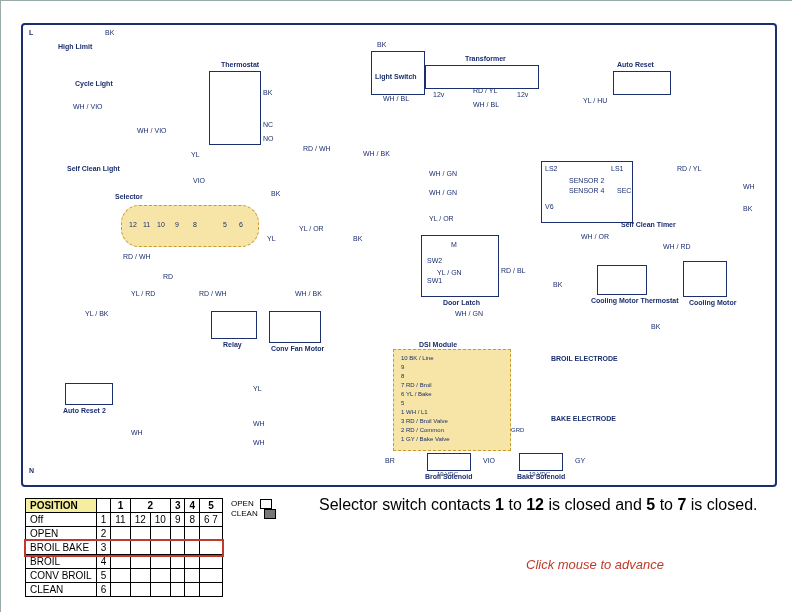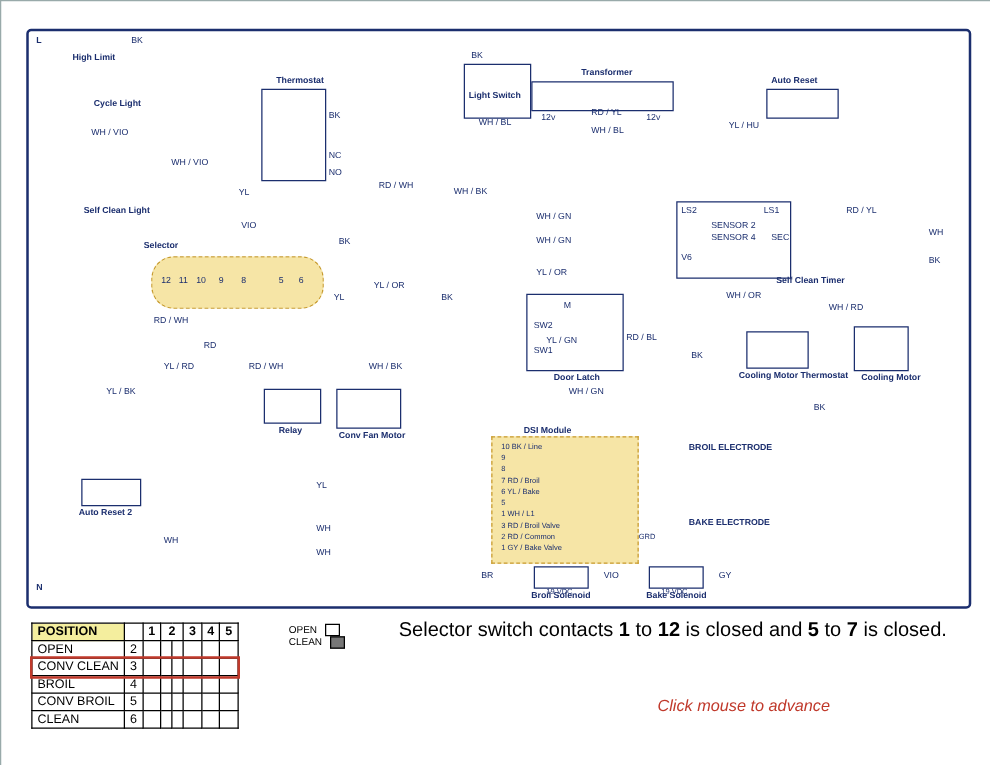--- a/index.html
+++ b/index.html
@@ -167,31 +167,41 @@
           <tr>
         <th class="th-pos rowhdr">POSITION</th>
         <th></th>
         <th>1</th>
         <th colspan="2">2</th>
         <th>3</th>
         <th>4</th>
         <th>5</th>
       </tr>
       <tr>
+        <td class="rowhdr">Off</td>
+        <td>1</td>
+        <td>11</td>
+        <td>12</td>
+        <td>10</td>
+        <td>9</td>
+        <td>8</td>
+        <td><span>6</span>&nbsp;<span>7</span></td>
+      </tr>
+      <tr>
             <td class="rowhdr">OPEN</td>
             <td>2</td>
             <td></td>
             <td></td>
             <td></td>
             <td></td>
             <td></td>
             <td></td>
           </tr>
       <tr class="hlrow">
-            <td class="rowhdr">CONV CLEAN</td>
+            <td class="rowhdr">BROIL BAKE</td>
             <td>3</td>
             <td></td>
             <td></td>
             <td></td>
             <td></td>
             <td></td>
             <td></td>
           </tr>
       <tr>
             <td class="rowhdr">BROIL</td>

